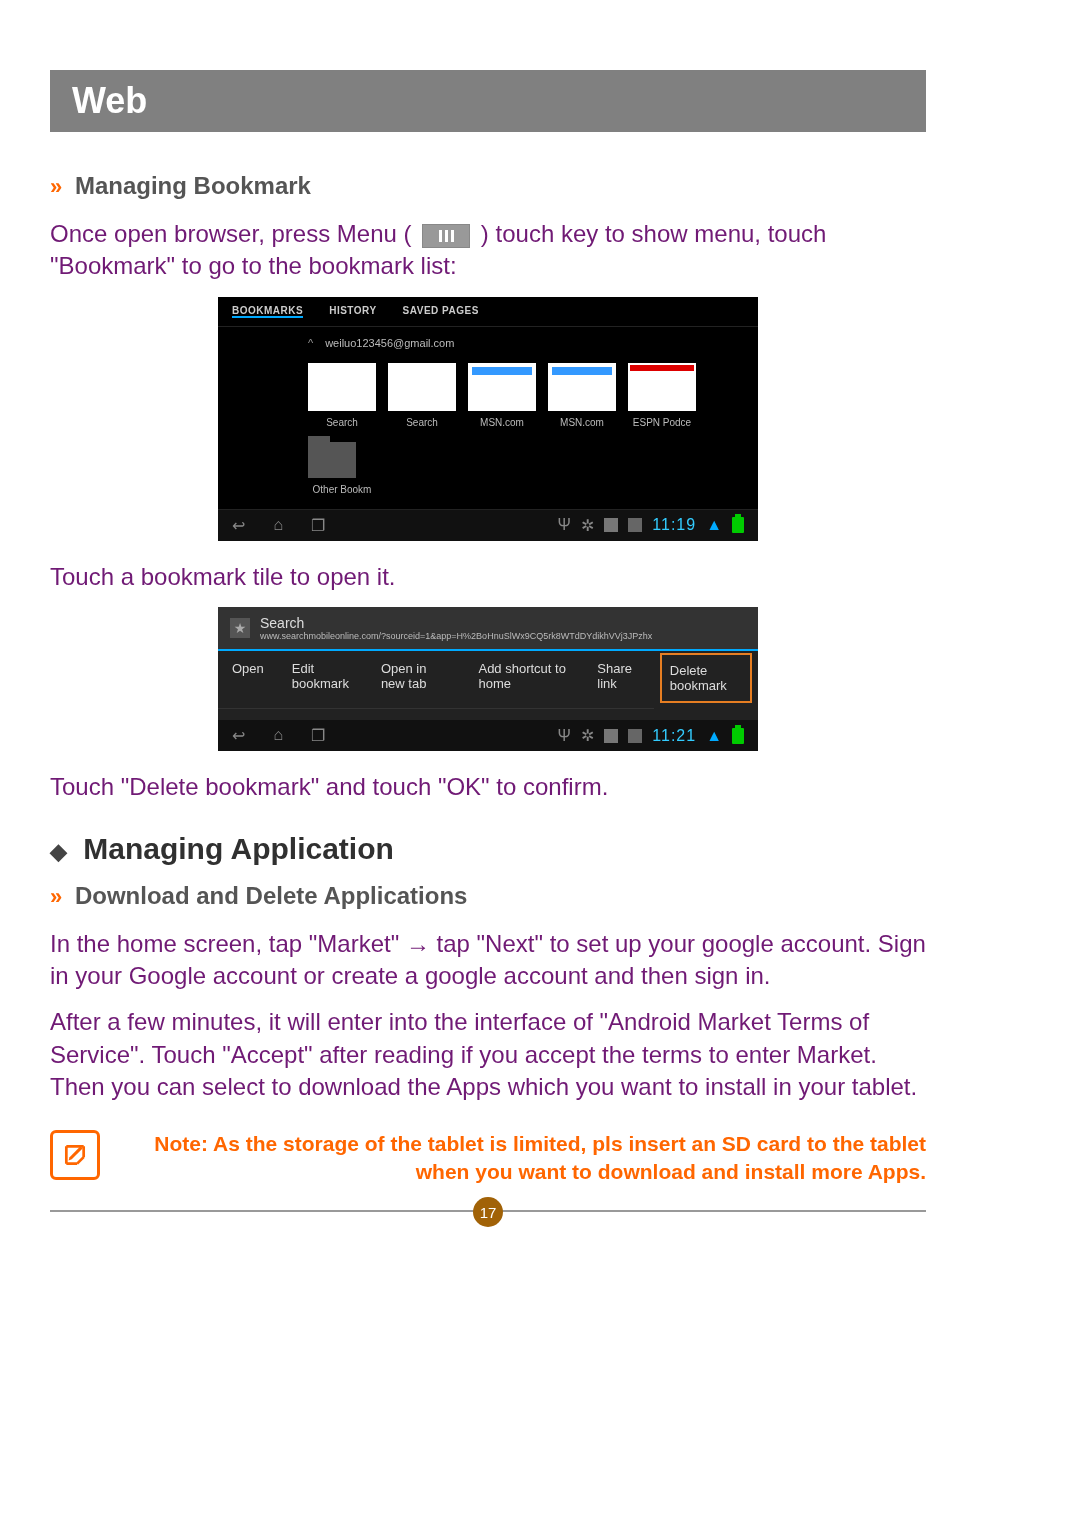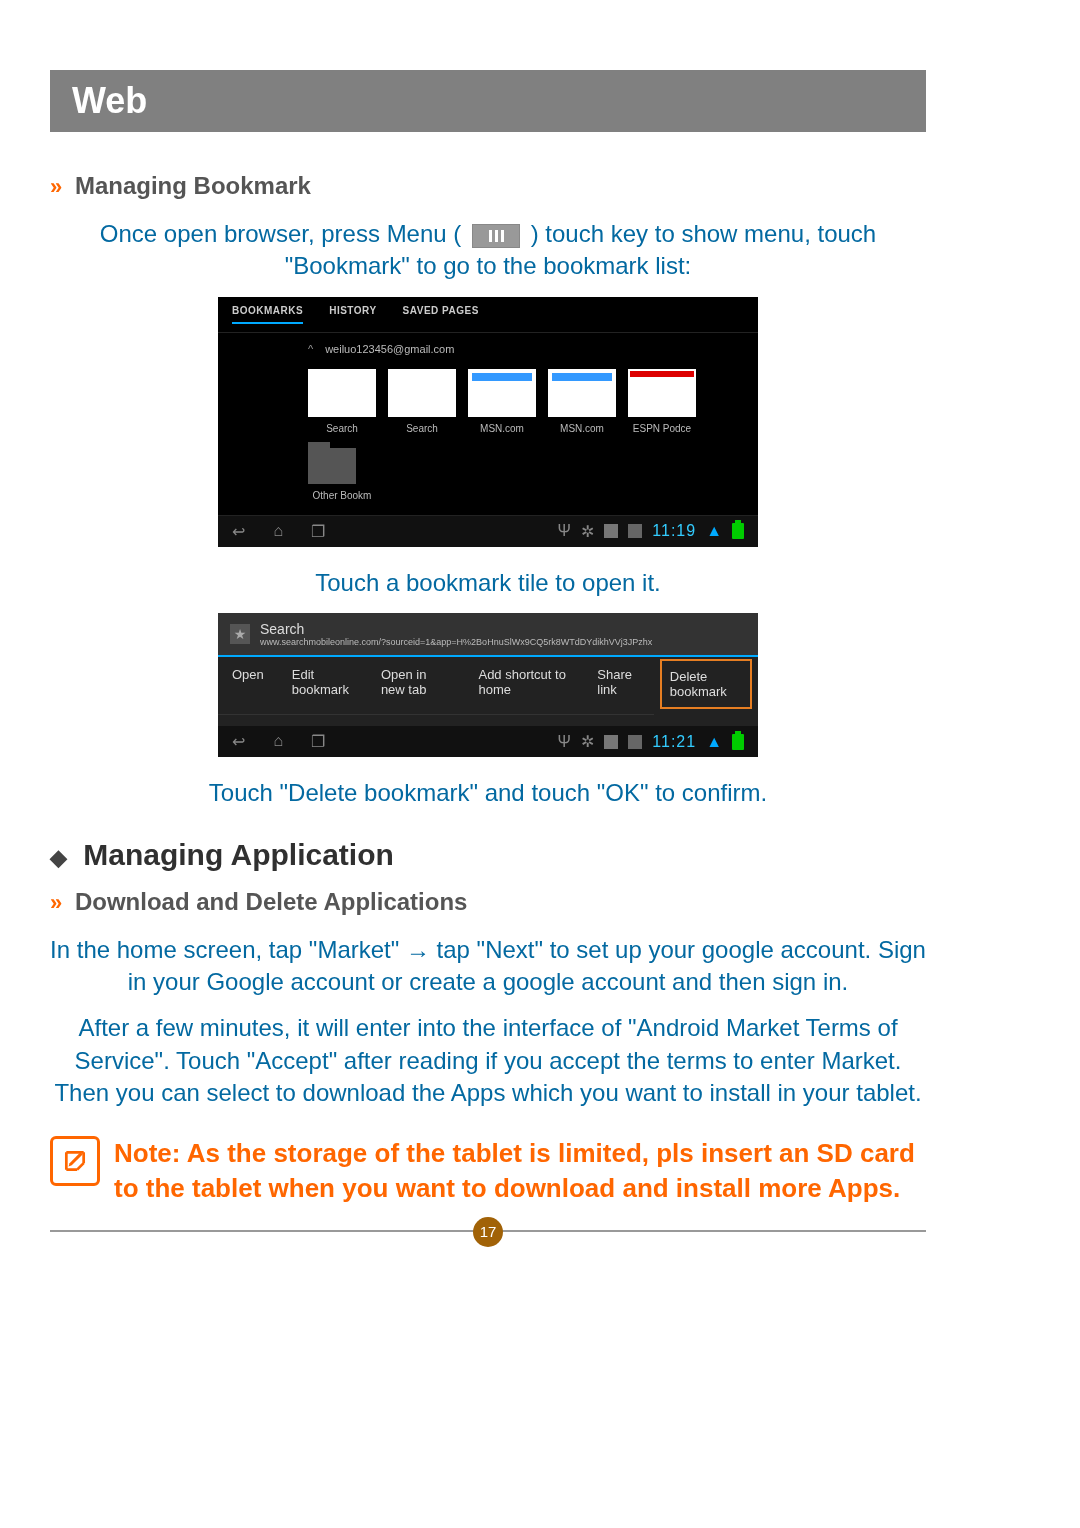--- a/index.html
+++ b/index.html
@@ -32,25 +32,24 @@
     font-weight: bold;
     margin: 20px 0 18px 0;
   }
   .sub2 {
     color: #303030;
     font-size: 30px;
     font-weight: bold;
     margin: 28px 0 16px 0;
   }
   p.body {
-    color: #0369a1;
+    color: #701a75;
     font-size: 24px;
     line-height: 1.35;
     margin: 14px 0;
-    text-align: center;
   }
   .menu-key {
     display: inline-flex;
     align-items: center;
     justify-content: center;
     width: 46px;
     height: 22px;
     background: #999;
     border: 1px solid #888;
     vertical-align: middle;
@@ -79,21 +78,21 @@
   }
   .tabs {
     display: flex;
     gap: 26px;
     padding: 8px 14px;
     font-weight: bold;
     font-size: 10px;
     letter-spacing: .5px;
     border-bottom: 1px solid #222;
   }
-  .tab-active { border-bottom: 2px solid #0af; padding-bottom: 6px; }
+  .tab-active { border-bottom: 2px solid #0af; }
   .acct {
     padding: 10px 18px 6px 90px;
     font-size: 11px;
     color: #bbb;
   }
   .acct::before {
     content: "^";
     display: inline-block;
     transform: rotate(0deg);
     margin-right: 12px;
@@ -188,21 +187,21 @@
     display:flex; align-items:flex-start; gap:14px;
     margin: 26px 0 18px 0;
   }
   .note-icon {
     width:44px;height:44px;border:3px solid #ff6600;border-radius:6px;
     display:flex;align-items:center;justify-content:center;
     color:#ff6600;flex-shrink:0;
   }
   .note-icon svg { width:26px;height:26px; }
   .note-text {
-    color:#ff6600; font-size:26px; font-weight:bold; line-height:1.35;
+    color:#ff6600; font-size:21px; font-weight:bold; line-height:1.35;text-align:right;
   }
   hr.footer-rule {
     border:none;border-top:2px solid #999;margin:24px 0 8px 0;
   }
   .pagenum {
     width:30px;height:30px;border-radius:50%;
     background:#a16207;color:#fff;font-size:15px;
     display:flex;align-items:center;justify-content:center;
     margin: -23px auto 0 auto; position:relative;
   }

